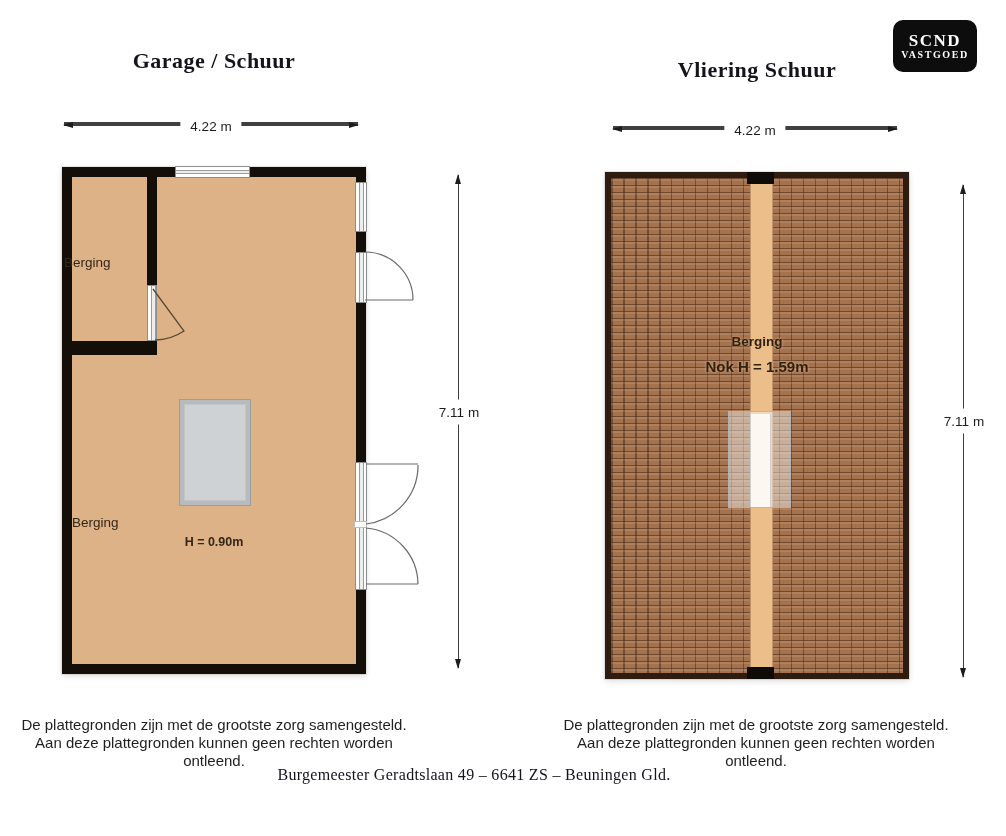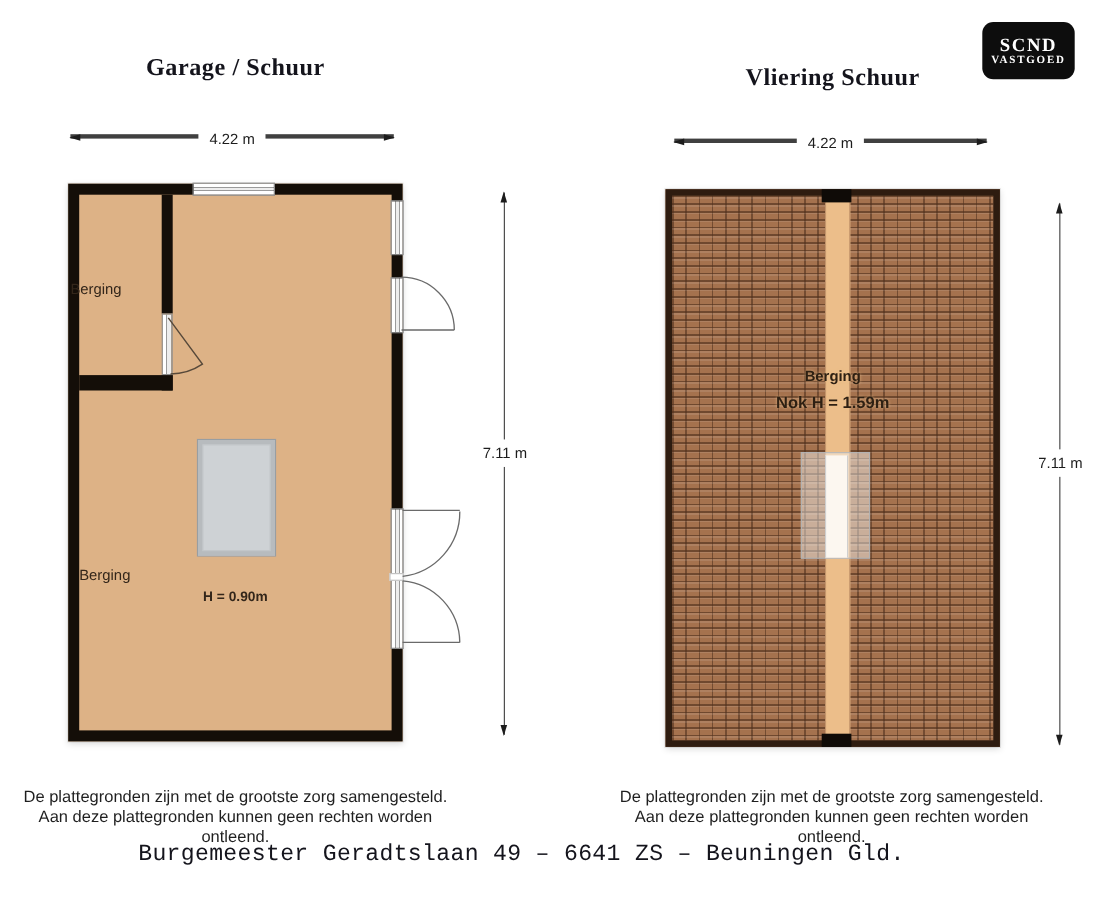--- a/index.html
+++ b/index.html
@@ -4,21 +4,21 @@
 <style>
   html,body{margin:0;padding:0;background:#ffffff;}
   body{font-family:"Liberation Sans", sans-serif;color:#222;}
   .canvas{position:relative;width:1006px;height:836px;background:#fff;overflow:hidden;}
 
   
   .plan-title{position:absolute;font-family:"Liberation Serif", serif;font-size:22px;font-weight:600;color:#14141c;text-align:center;letter-spacing:.5px;}
   .room-label{position:absolute;font-size:13.5px;color:#33261a;text-align:left;font-weight:400;}
   .room-sub{position:absolute;font-size:12.5px;color:#33261a;text-align:center;font-weight:600;}
   .disclaimer{position:absolute;font-size:15px;line-height:18px;color:#1f1f1f;text-align:center;}
-  .address{position:absolute;font-family:Liberation Mono, monospace;font-size:21px;color:#14141c;text-align:center;letter-spacing:.3px;}
+  .address{position:absolute;font-family:Liberation Serif, serif;font-size:16px;color:#14141c;text-align:center;letter-spacing:.3px;}
 
   
   .dim-h{position:absolute;height:0;border-top:4px solid #404040;text-align:center;}
   .dim-v{position:absolute;width:0;border-left:1px solid #3c3c3c;}
   .dim-label{position:absolute;background:#fff;font-size:13.5px;color:#1c1c1c;white-space:nowrap;}
   .dim-h .dim-label{left:50%;top:0;transform:translate(-50%,-50%);padding:0 10px;}
   .dim-v .dim-label{top:48%;left:0;transform:translate(-50%,-50%);padding:5px 3px;}
   .arr{position:absolute;width:0;height:0;}
   .arr-left{left:-1px;top:-4px;border-top:3.5px solid transparent;border-bottom:3.5px solid transparent;border-right:10px solid #1c1c1c;}
   .arr-right{right:-1px;top:-4px;border-top:3.5px solid transparent;border-bottom:3.5px solid transparent;border-left:10px solid #1c1c1c;}

